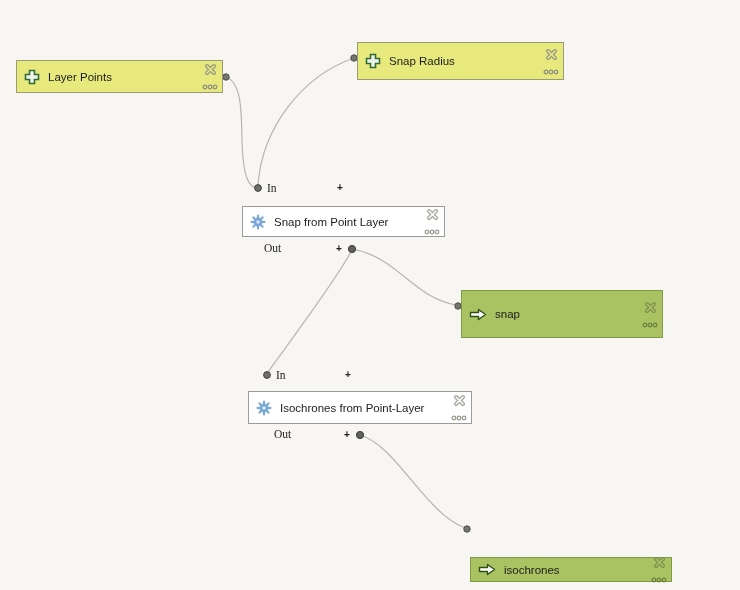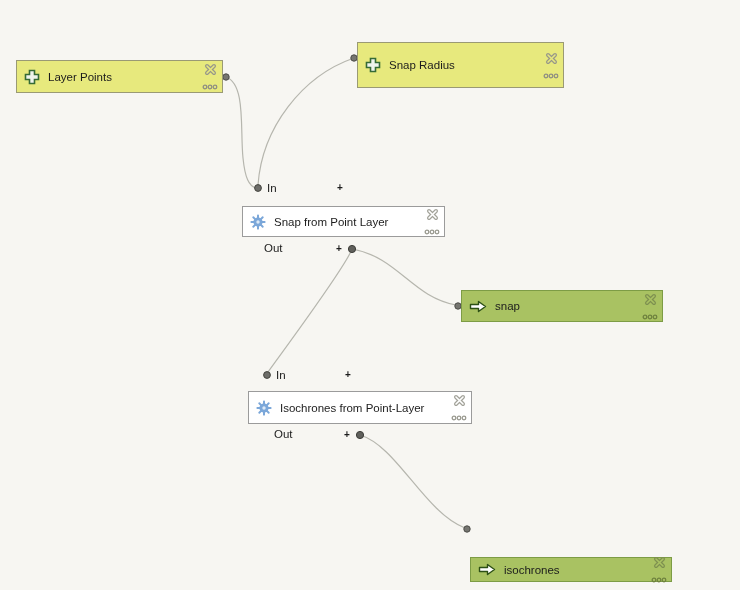--- a/index.html
+++ b/index.html
@@ -22,20 +22,21 @@
   .node .rightcol{
     display:flex;flex-direction:column;align-items:center;
     justify-content:space-between;height:27px;margin-left:3px;flex:none;
   }
   .node-input{background:#e7e97d;border-color:#9a9a74;--fill:#e7e97d;}
   .node-alg{background:#ffffff;border-color:#9b9b9b;--fill:#ffffff;}
   .node-output{background:#a9c262;border-color:#7d9c45;--fill:#a9c262;}
   .portlabel{
     position:absolute;font-size:11.5px;color:#1c1c1c;line-height:13px;
     white-space:nowrap;
+    font-family:Liberation Serif, serif;
   }
   .plus{
     position:absolute;font-size:10px;color:#1c1c1c;line-height:12px;
     font-weight:bold;cursor:default;
   }
   .icon{flex:none;display:block;}
 </style>
 </head>
 <body>
 
@@ -69,21 +70,21 @@
         <path d="M3,3 L10,10 M10,3 L3,10" stroke="var(--fill)" stroke-width="1.6" stroke-linecap="round"></path>
       </svg>
       <svg width="16" height="6" viewBox="0 0 16 6">
         <circle cx="3" cy="3" r="1.8" fill="none" stroke="#8f8f82" stroke-width="1.3"></circle>
         <circle cx="8" cy="3" r="1.8" fill="none" stroke="#8f8f82" stroke-width="1.3"></circle>
         <circle cx="13" cy="3" r="1.8" fill="none" stroke="#8f8f82" stroke-width="1.3"></circle>
       </svg>
     </span>
   </div>
 
-  <div class="node node-input" style="left:357px;top:42px;width:207px;height:46px;">
+  <div class="node node-input" style="left:357px;top:42px;width:207px;height:38px;">
     <svg class="icon" width="16" height="16" viewBox="0 0 16 16">
       <path d="M5.5,1.5 h5 v4 h4 v5 h-4 v4 h-5 v-4 h-4 v-5 h4 z" fill="#eef4ec" stroke="#356b35" stroke-width="1.6"></path>
     </svg>
     <span class="label">Snap Radius</span>
     <span class="rightcol">
       <svg width="13" height="13" viewBox="0 0 13 13">
         <path d="M3,3 L10,10 M10,3 L3,10" stroke="#97978a" stroke-width="4" stroke-linecap="round"></path>
         <path d="M3,3 L10,10 M10,3 L3,10" stroke="var(--fill)" stroke-width="1.6" stroke-linecap="round"></path>
       </svg>
       <svg width="16" height="6" viewBox="0 0 16 6">
@@ -122,21 +123,21 @@
         <circle cx="3" cy="3" r="1.8" fill="none" stroke="#9a9a90" stroke-width="1.3"></circle>
         <circle cx="8" cy="3" r="1.8" fill="none" stroke="#9a9a90" stroke-width="1.3"></circle>
         <circle cx="13" cy="3" r="1.8" fill="none" stroke="#9a9a90" stroke-width="1.3"></circle>
       </svg>
     </span>
   </div>
 
   <span class="portlabel" style="left:264px;top:242px;">Out</span>
   <span class="plus" style="left:336px;top:243px;">+</span>
 
-  <div class="node node-output" style="left:461px;top:290px;width:202px;height:32px;">
+  <div class="node node-output" style="left:461px;top:290px;width:202px;height:48px;">
     <svg class="icon" width="18" height="13" viewBox="0 0 18 13">
       <path d="M1.5,4.5 h8 v-3 l7,5 -7,5 v-3 h-8 z" fill="#ffffff" stroke="#2d5016" stroke-width="1.4" stroke-linejoin="round"></path>
     </svg>
     <span class="label">snap</span>
     <span class="rightcol">
       <svg width="13" height="13" viewBox="0 0 13 13">
         <path d="M3,3 L10,10 M10,3 L3,10" stroke="#7e9050" stroke-width="4" stroke-linecap="round"></path>
         <path d="M3,3 L10,10 M10,3 L3,10" stroke="var(--fill)" stroke-width="1.6" stroke-linecap="round"></path>
       </svg>
       <svg width="16" height="6" viewBox="0 0 16 6">

